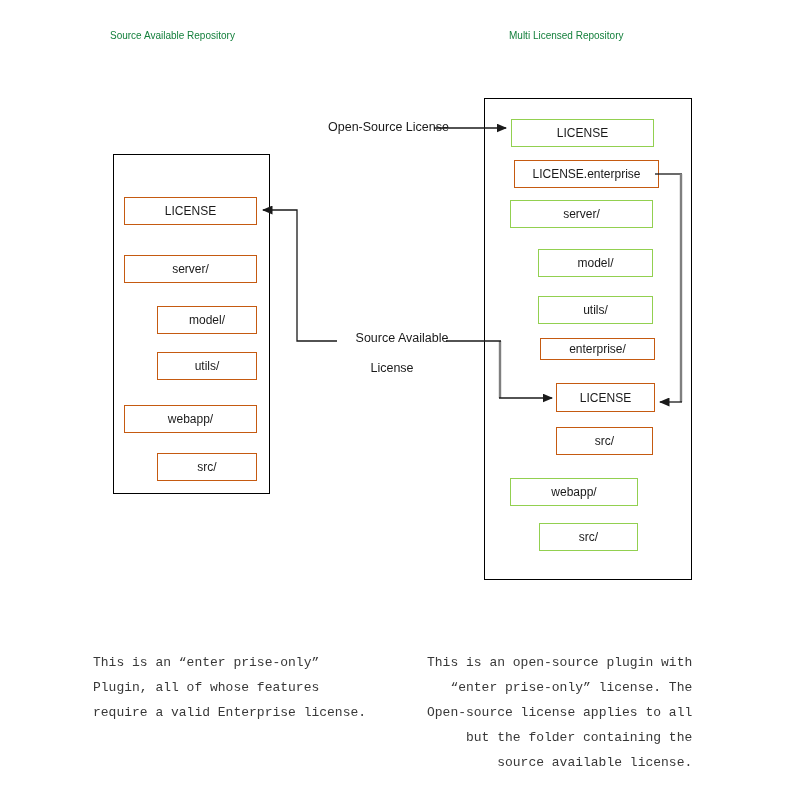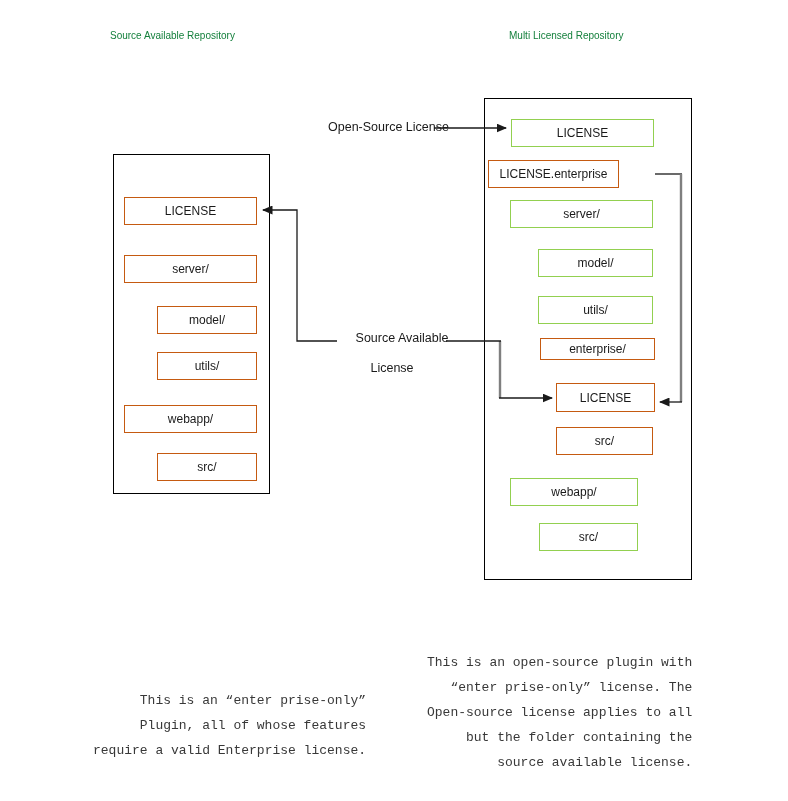--- a/index.html
+++ b/index.html
@@ -44,21 +44,21 @@
   <div class="repo-container" style="left:484px;top:98px;width:208px;height:482px;"></div>
 
   <div class="box orange" style="left:124px;top:197px;width:133px;">LICENSE</div>
   <div class="box orange" style="left:124px;top:255px;width:133px;">server/</div>
   <div class="box orange" style="left:157px;top:306px;width:100px;">model/</div>
   <div class="box orange" style="left:157px;top:352px;width:100px;">utils/</div>
   <div class="box orange" style="left:124px;top:405px;width:133px;">webapp/</div>
   <div class="box orange" style="left:157px;top:453px;width:100px;">src/</div>
 
   <div class="box green" style="left:511px;top:119px;width:143px;">LICENSE</div>
-  <div class="box orange" style="left:488px;top:160px;width:131px;">LICENSE.enterprise</div>
+  <div class="box orange" style="left:514px;top:160px;width:145px;">LICENSE.enterprise</div>
   <div class="box green" style="left:510px;top:200px;width:143px;">server/</div>
   <div class="box green" style="left:538px;top:249px;width:115px;">model/</div>
   <div class="box green" style="left:538px;top:296px;width:115px;">utils/</div>
   <div class="box orange" style="left:540px;top:338px;width:115px;height:22px;">enterprise/</div>
   <div class="box orange" style="left:556px;top:383px;width:99px;height:29px;">LICENSE</div>
   <div class="box orange" style="left:556px;top:427px;width:97px;">src/</div>
   <div class="box green" style="left:510px;top:478px;width:128px;">webapp/</div>
   <div class="box green" style="left:539px;top:523px;width:99px;">src/</div>
 
   <svg class="conn-layer" width="788" height="801">
@@ -78,21 +78,21 @@
 
     <path class="conn" d="M655,174 H682"></path>
     <path class="conn-gray" d="M681,174 V402"></path>
     <path class="conn" d="M682,402 H660" marker-end="url(#arrow)"></path>
   </svg>
 
   <div class="flow-label" style="left:288px;top:120px;margin-left:40px;">Open-Source License</div>
   <div class="flow-label centered" style="left:347px;top:331px;width:110px;">Source Available</div>
   <div class="flow-label centered" style="left:337px;top:361px;width:110px;">License</div>
 
-  <div class="note" style="left:93px;top:688px;text-align:right;">
+  <div class="note" style="left:93px;top:650px;">
     <div>This is an “enter prise-only”</div>
     <div>Plugin, all of whose features</div>
     <div>require a valid Enterprise license.</div>
   </div>
   <div class="note" style="left:427px;top:650px;text-align:right;">
     <div>This is an open-source plugin with</div>
     <div>“enter prise-only” license. The</div>
     <div>Open-source license applies to all</div>
     <div>but the folder containing the</div>
     <div>source available license.</div>

